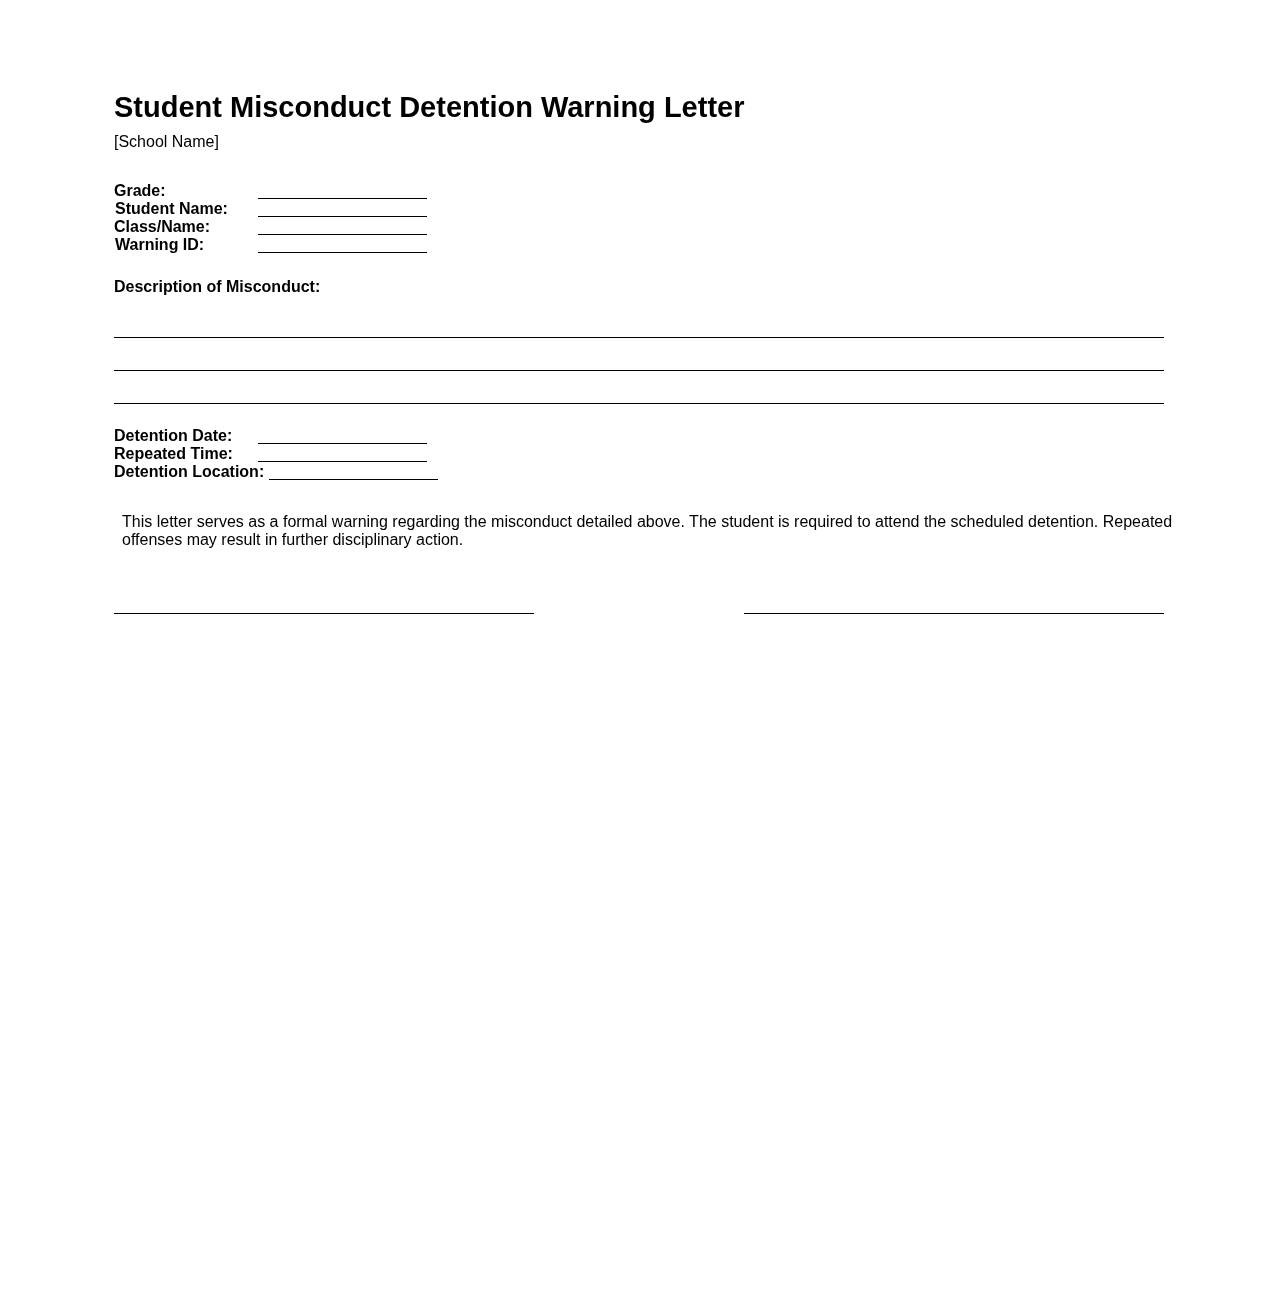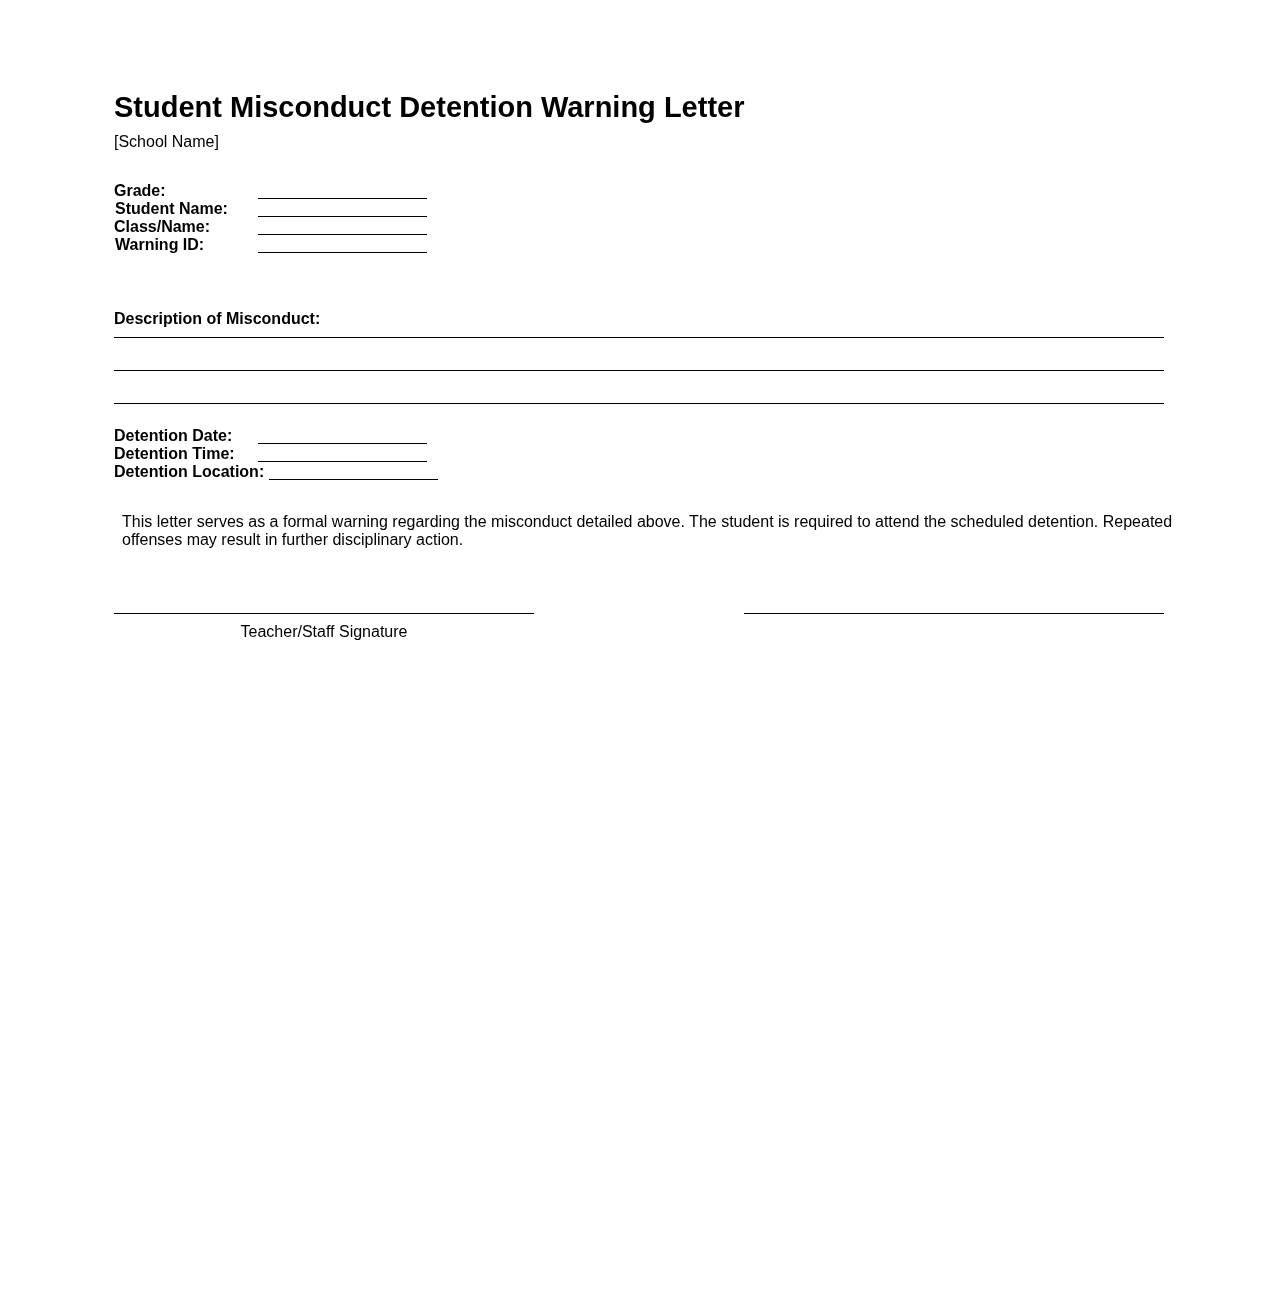--- a/index.html
+++ b/index.html
@@ -58,21 +58,20 @@
       height: 16px;
       border-bottom: 1px solid #000;
     }
     .section-label {
       position: absolute;
       left: 0;
       top: 278px;
       font-size: 16px;
       font-weight: bold;
       line-height: 18px;
-      margin-top: 32px;
     }
     .desc-line {
       position: absolute;
       left: 0;
       width: 1050px;
       height: 0;
       border-top: 1px solid #000;
     }
     .paragraph {
       position: absolute;
@@ -128,31 +127,30 @@
   <div class="section-label">Description of Misconduct:</div>
   <div class="desc-line" style="top:337px;"></div>
   <div class="desc-line" style="top:370px;"></div>
   <div class="desc-line" style="top:403px;"></div>
 
   <div class="field-row" style="top:427px;">
     <span class="field-label">Detention Date:</span>
     <span class="field-line" style="left:144px;"></span>
   </div>
   <div class="field-row" style="top:445px;">
-    <span class="field-label">Detention Time:</span>
+    <span class="field-label">Repeated Time:</span>
     <span class="field-line" style="left:144px;"></span>
   </div>
   <div class="field-row" style="top:463px;">
     <span class="field-label">Detention Location:</span>
     <span class="field-line" style="left:155px;"></span>
   </div>
 
   <p class="paragraph">This letter serves as a formal warning regarding the misconduct detailed above. The student is required to attend the scheduled detention. Repeated offenses may result in further disciplinary action.</p>
 
   <div class="sig-block" style="left:0;">
     <div class="sig-line"></div>
-    <div class="sig-caption">Teacher/Staff Signature</div>
   </div>
   <div class="sig-block" style="left:630px;">
     <div class="sig-line"></div>
   </div>
 
 </div>
 
 </body></html>

